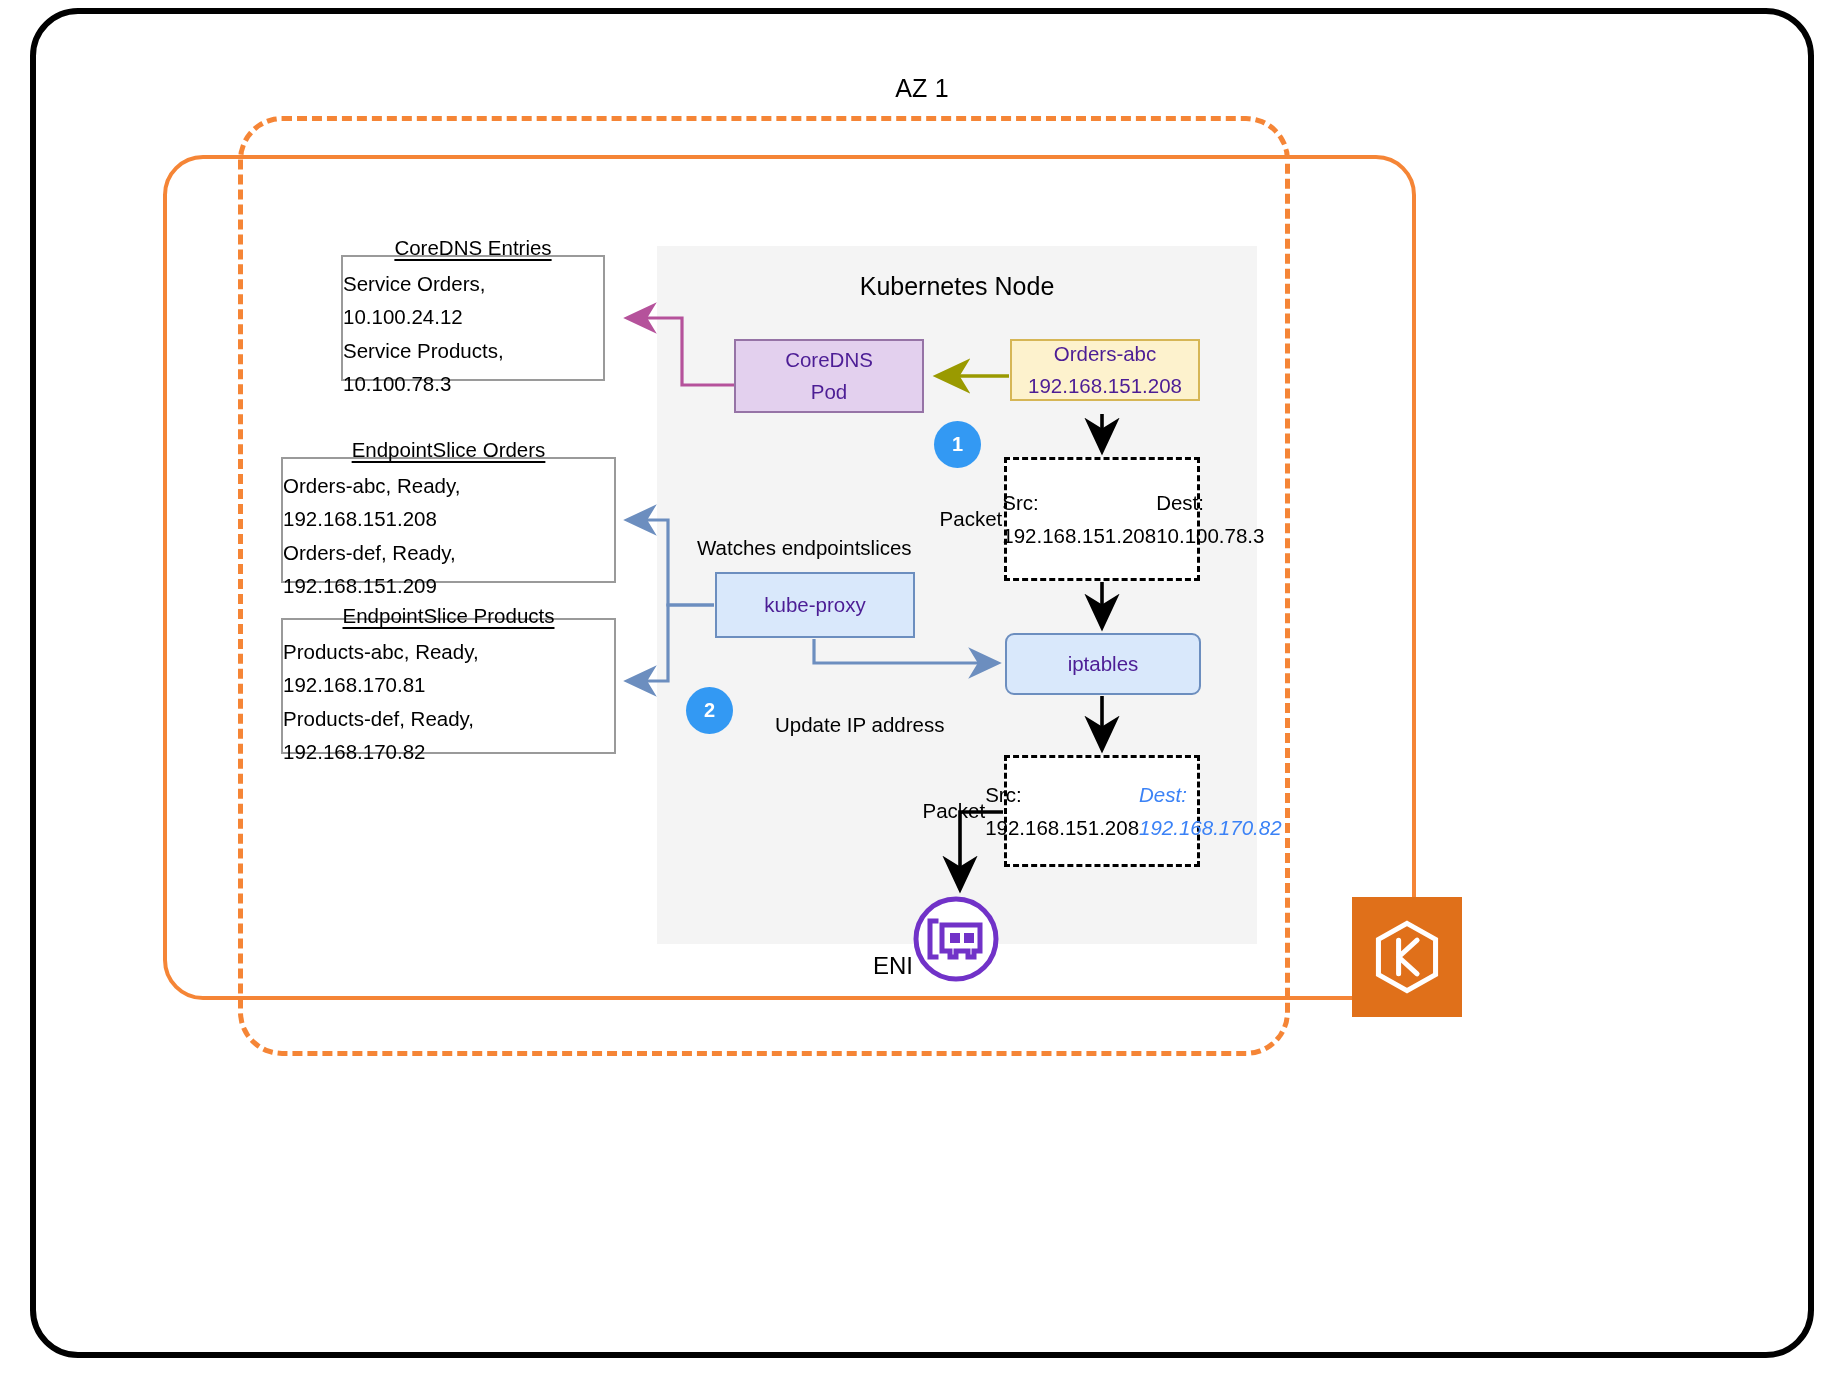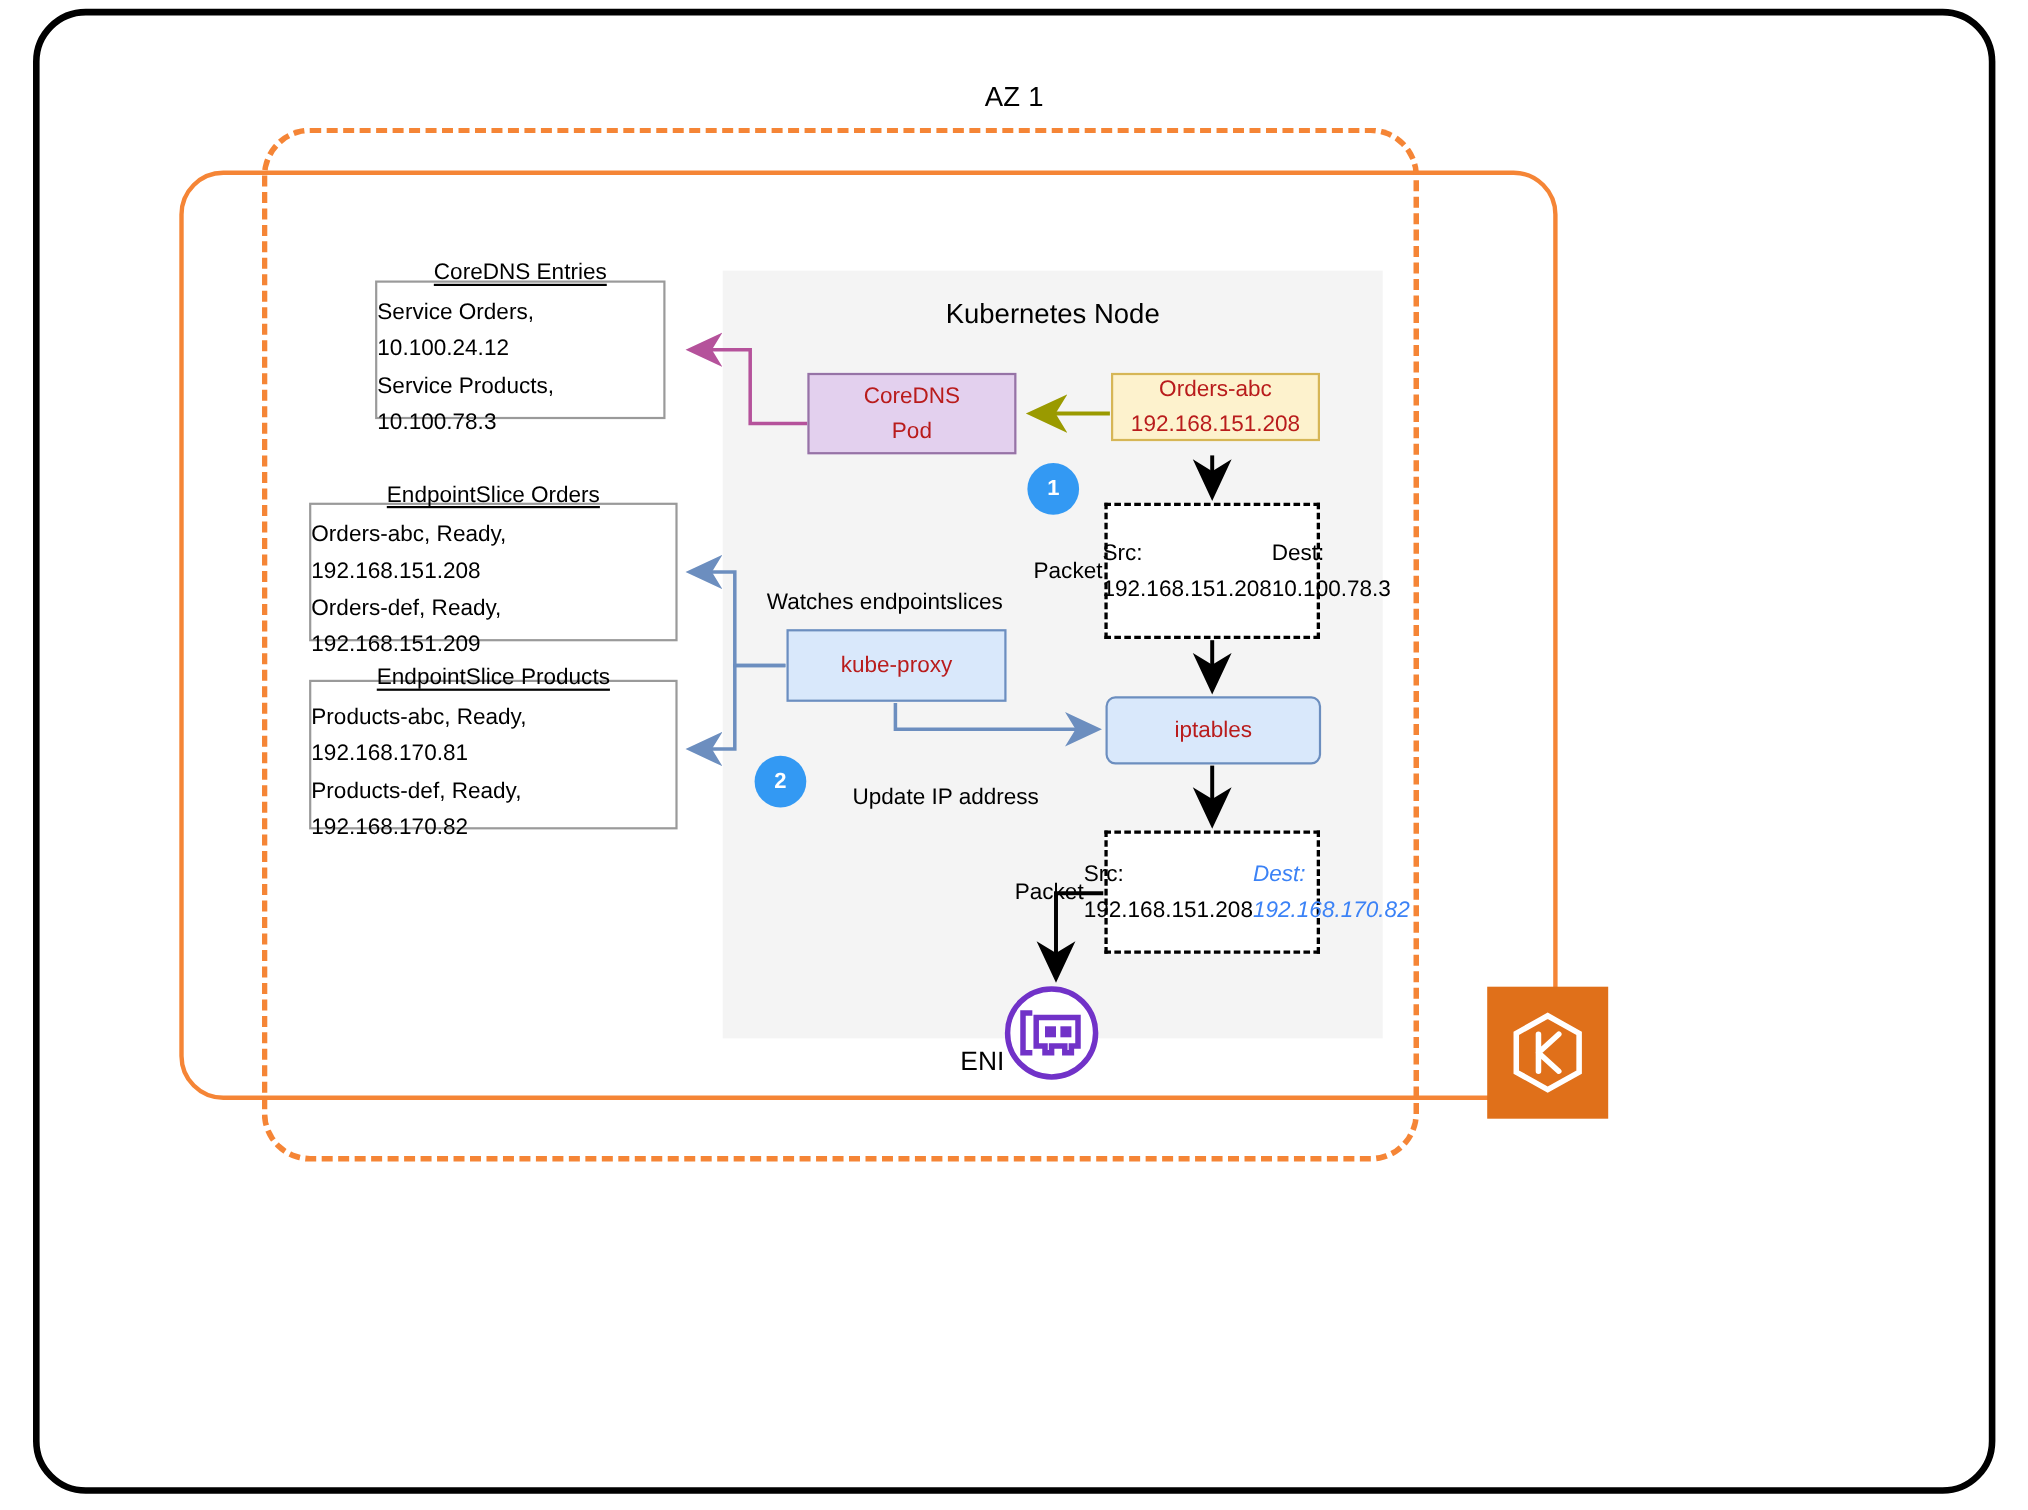--- a/index.html
+++ b/index.html
@@ -46,21 +46,21 @@
   }
   .infobox .ln{font-size:20.5px;color:#000;line-height:1.62;}
 
   .box-coredns-entries{left:341px;top:255px;width:264px;height:126px;}
   .box-eps-orders{left:281px;top:457px;width:335px;height:126px;}
   .box-eps-products{left:281px;top:618px;width:335px;height:136px;}
 
   
   .nodebox{
     position:absolute;box-sizing:border-box;display:flex;flex-direction:column;
-    align-items:center;justify-content:center;font-size:20.5px;color:#b91c1c;
+    align-items:center;justify-content:center;font-size:20.5px;color:#4c1d95;
     line-height:1.55;
   }
   .box-coredns-pod{
     left:734px;top:339px;width:190px;height:74px;
     background:#e3d0ee;border:2px solid #9673a6;
   }
   .box-orders-abc{
     left:1010px;top:339px;width:190px;height:62px;
     background:#fdf2cd;border:2px solid #d6b656;
   }

